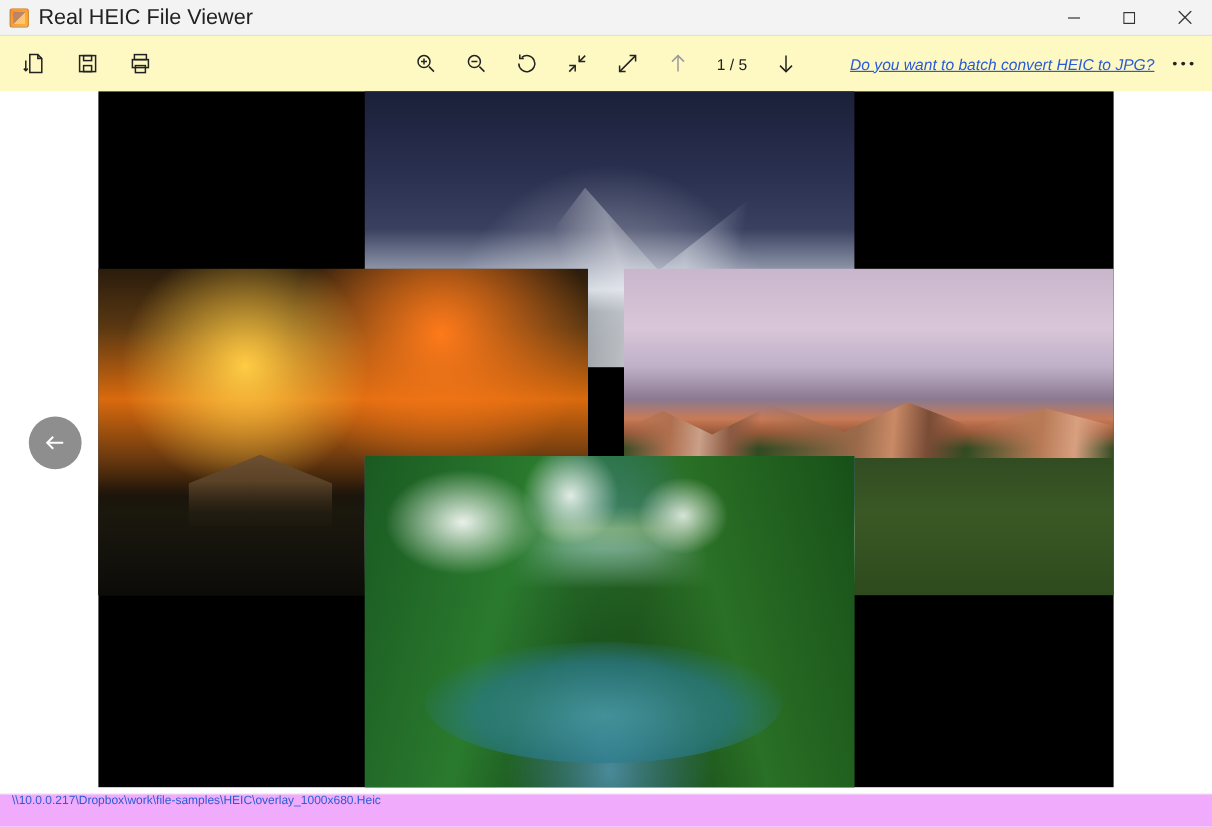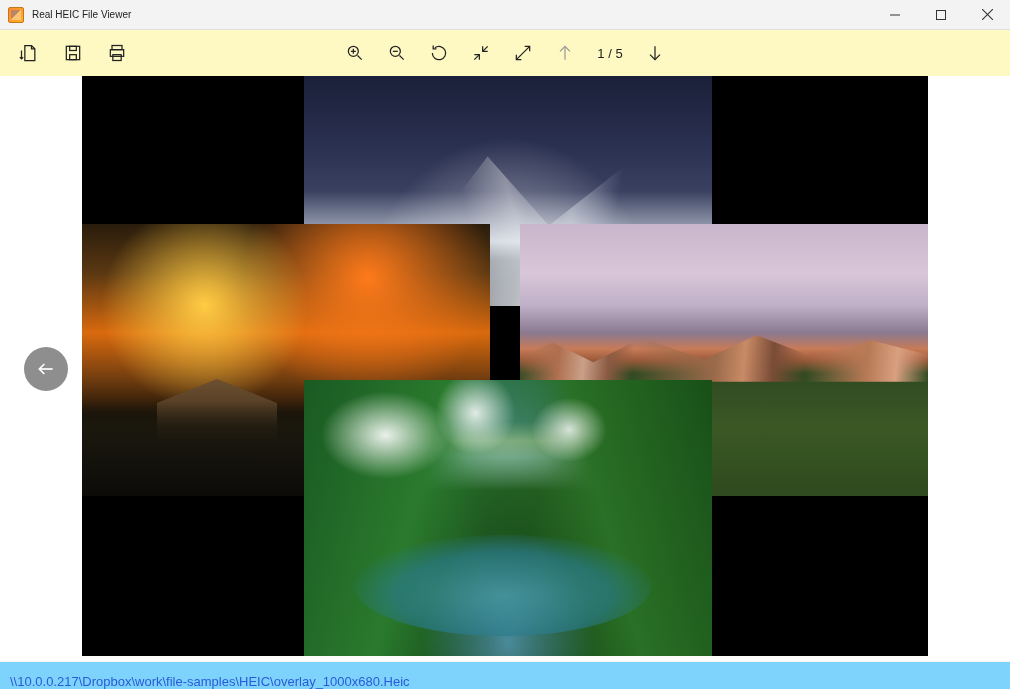--- a/index.html
+++ b/index.html
@@ -33,21 +33,21 @@
   .titlebar .app-icon::after {
     content:"";
     position:absolute;
     left:2px; top:2px; right:2px; bottom:2px;
     background: linear-gradient(135deg,#3b62d6 50%, #ffffff 50%);
     opacity:.35;
   }
   .titlebar .title {
     margin-left: 8px;
     color: #222;
-    font-size: 10px;
+    font-size: 18px;
     flex: 0 0 auto;
   }
   .titlebar .spacer { flex:1; }
   .win-btn {
     width: 46px; height: 30px;
     display:flex; align-items:center; justify-content:center;
     color:#333;
   }
   .win-btn svg { width:10px; height:10px; stroke:#333; fill:none; stroke-width:1; }
   .win-btn.close svg { width:11px; height:11px; }
@@ -204,25 +204,25 @@
   }
   .tile4::after{
     content:"";position:absolute;inset:0;
     background: radial-gradient(ellipse at 20% 20%, rgba(255,255,255,.9) 0%, rgba(255,255,255,0) 14%),
                 radial-gradient(ellipse at 42% 12%, rgba(255,255,255,.85) 0%, rgba(255,255,255,0) 12%),
                 radial-gradient(ellipse at 65% 18%, rgba(255,255,255,.8) 0%, rgba(255,255,255,0) 10%);
   }
   
   .statusbar {
     height:28px;
-    background:#7dd3fc;
-    display:flex; align-items:flex-end;
+    background:#f0abfc;
+    display:flex; align-items:flex-start;
     padding: 0 10px;
     color:#2a5bd7;
-    font-size:13px;
+    font-size:10px;
     border-top:1px solid #f4f4f4;
   }
 </style>
 </head>
 <body>
 
 <div class="titlebar">
   <div class="app-icon"></div>
   <div class="title">Real HEIC File Viewer</div>
   <div class="spacer"></div>
@@ -315,20 +315,30 @@
     </div>
     <div class="page-indicator">1 / 5</div>
     <div class="tool-btn">
       <svg viewBox="0 0 24 24">
         <line x1="12" y1="4" x2="12" y2="20"></line>
           <polyline points="6 14 12 20 18 14"></polyline>
       </svg>
     </div>
   </div>
 
+  <div class="toolbar-right">
+    <a class="convert-link">Do you want to batch convert HEIC to JPG?</a>
+    <div class="more-btn">
+      <svg viewBox="0 0 18 4">
+        <circle cx="2" cy="2" r="1.6"></circle>
+          <circle cx="9" cy="2" r="1.6"></circle>
+          <circle cx="16" cy="2" r="1.6"></circle>
+      </svg>
+    </div>
+  </div>
 </div>
 
 <div class="viewer-area">
   <div class="canvas">
     <div class="tile tile1"></div>
     <div class="tile tile3"></div>
     <div class="tile tile2"></div>
     <div class="tile tile4"></div>
   </div>
   <div class="nav-arrow">

